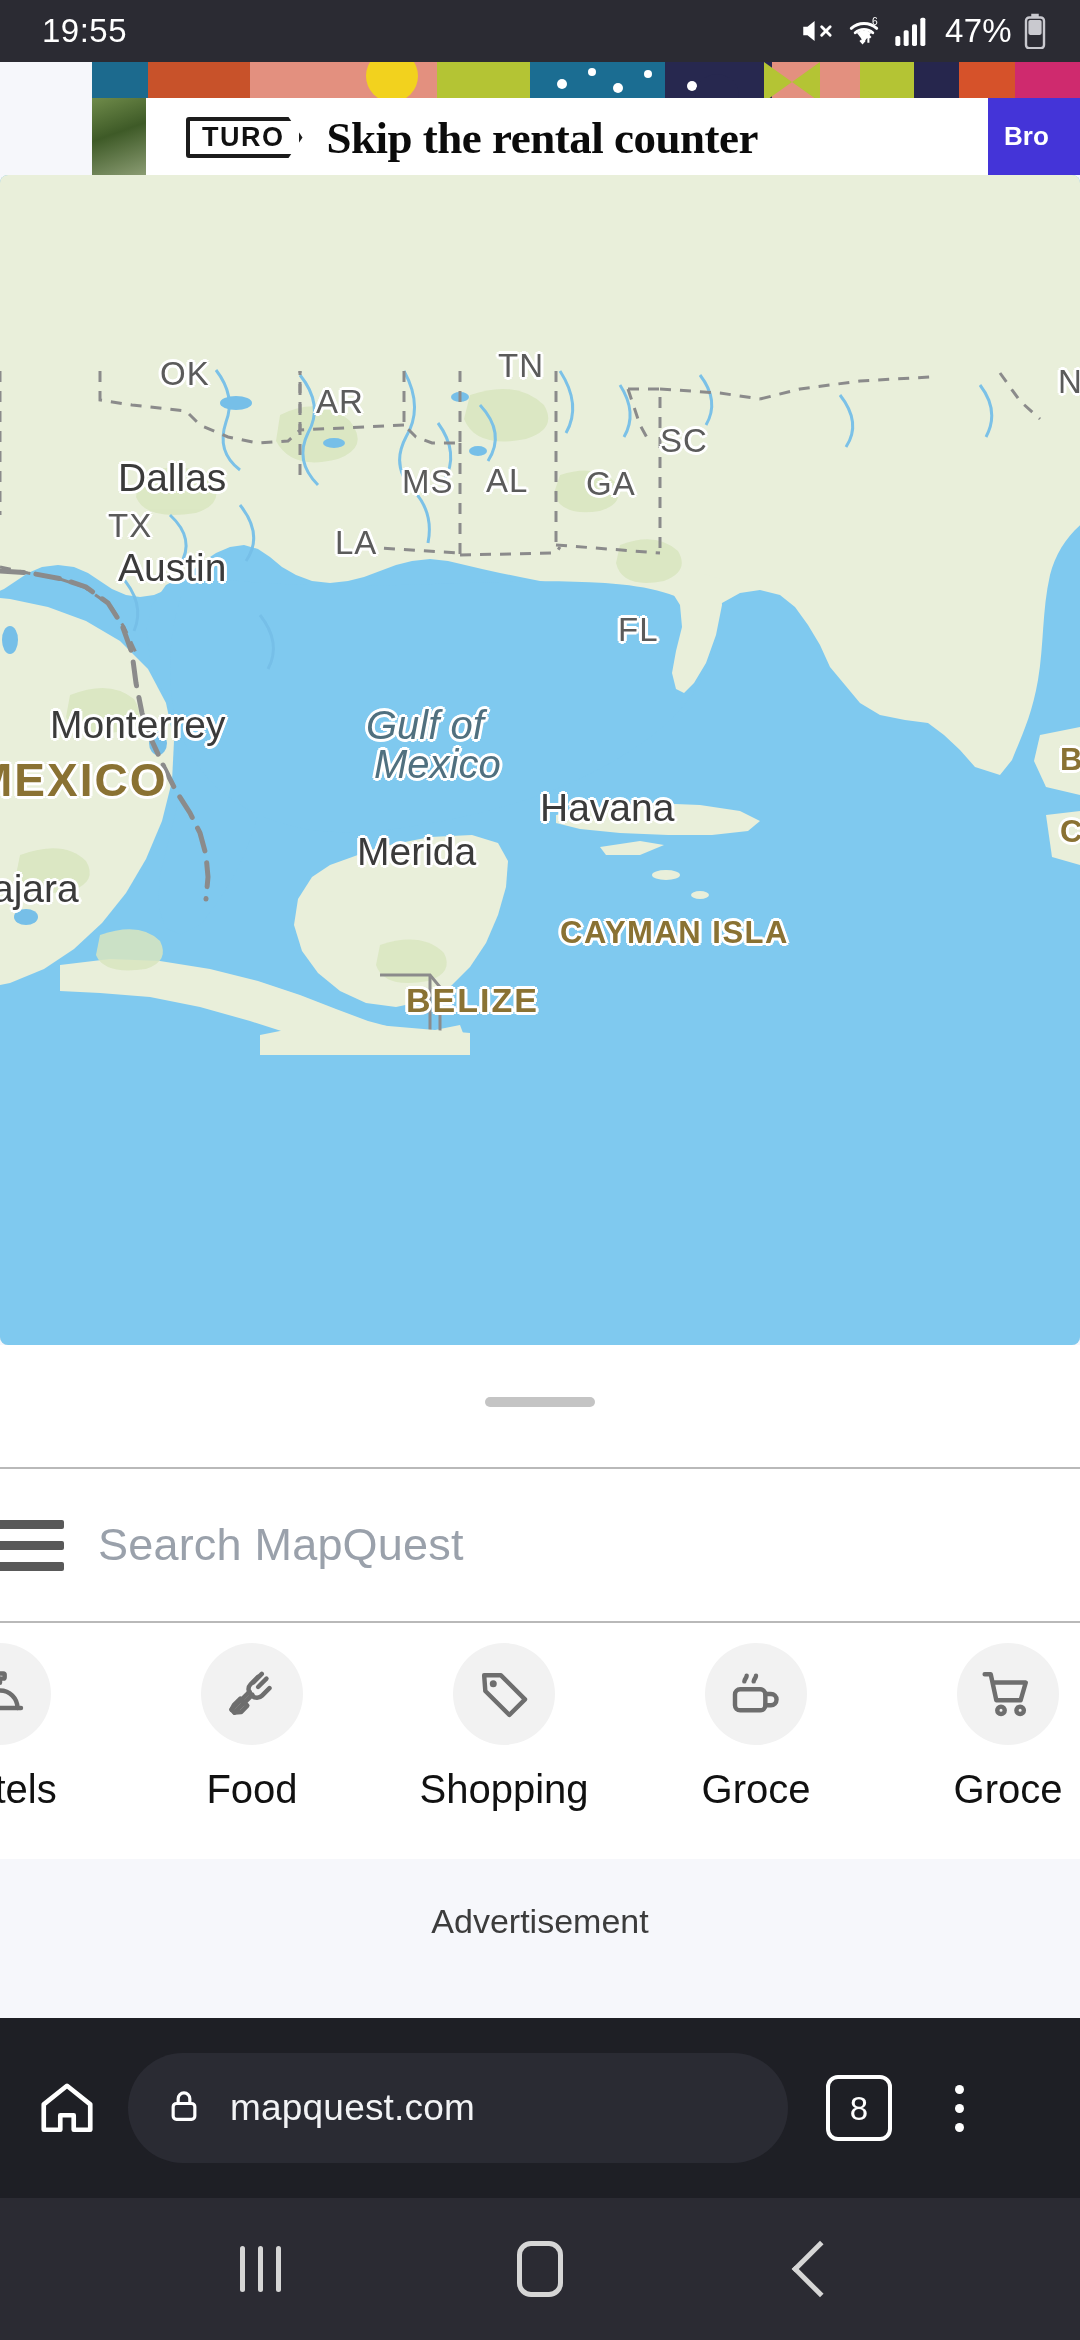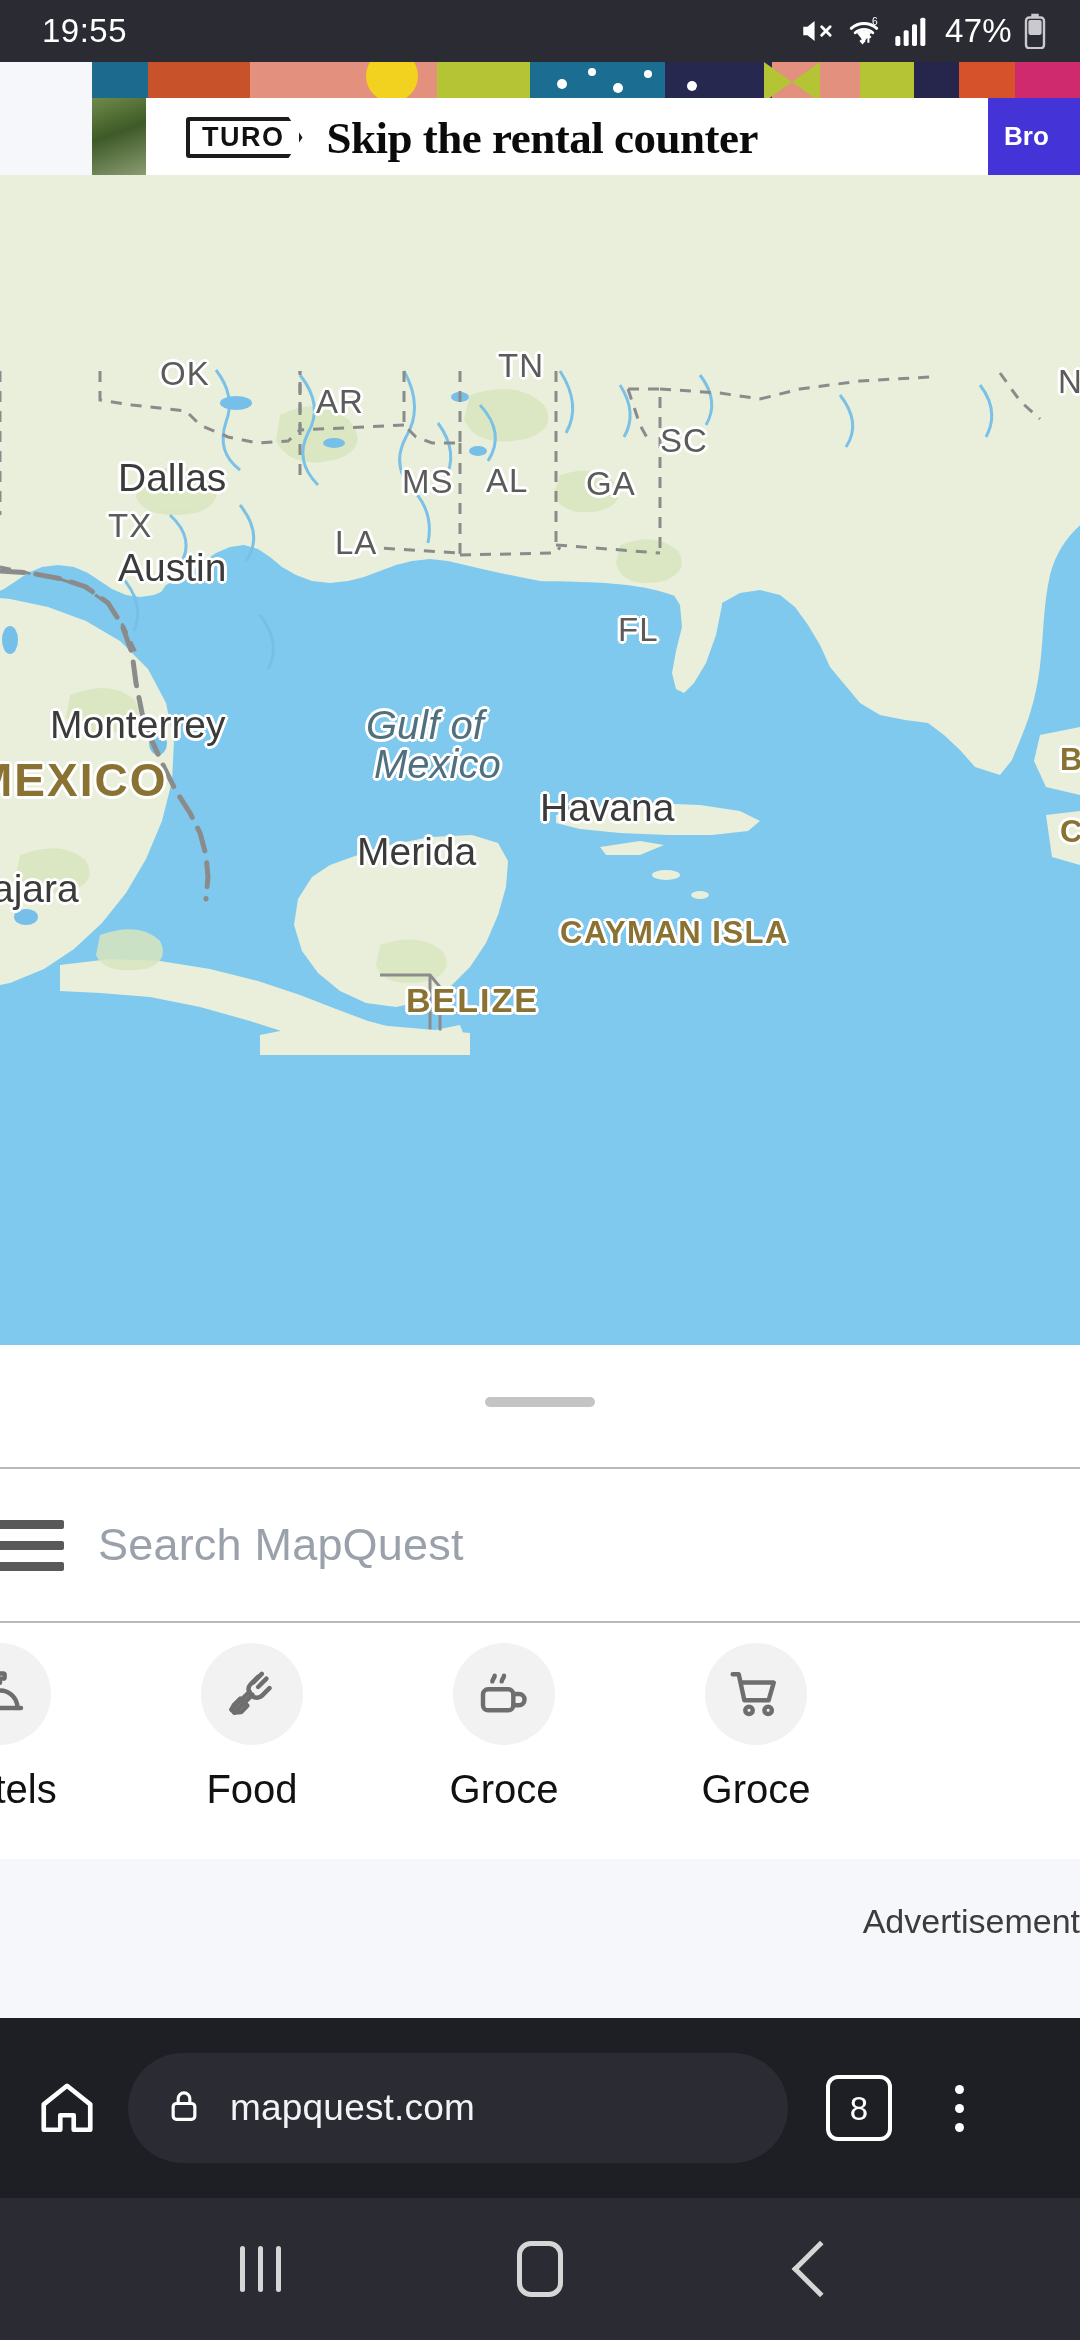--- a/index.html
+++ b/index.html
@@ -70,21 +70,21 @@
   .ad-cta {
     position:absolute; right:0; top:0px; height:77px; min-width:92px;
     background:#4434d8; color:#fff; display:flex; align-items:center;
     justify-content:flex-start; padding-left:16px;
     font-size:26px; font-weight:700; overflow:hidden;
   }
 
   
   .map {
     position:absolute; left:0; top:113px; width:1080px; height:1170px;
-    background:#e5e5e5; overflow:hidden;
+    background:#e5e5e5; overflow:hidden;border-radius:8px;
   }
   .map svg { position:absolute; left:0; top:0; }
   .map-label {
     position:absolute; white-space:nowrap;
     color:#4a4a4a;
     text-shadow:
       -2px -2px 0 #fff, 2px -2px 0 #fff, -2px 2px 0 #fff, 2px 2px 0 #fff,
       0 -3px 0 #fff, 0 3px 0 #fff, -3px 0 0 #fff, 3px 0 0 #fff;
   }
   .lbl-state { font-size:33px; color:#5b5b5b; letter-spacing:1px; }
@@ -133,21 +133,21 @@
   .cat-icon {
     width:102px; height:102px; border-radius:50%; background:#f2f2f2;
     display:flex; align-items:center; justify-content:center;
   }
   .cat-icon svg { display:block; }
   .cat-label { font-size:40px; color:#111; white-space:nowrap; }
 
   
   .adstrip {
     height:124px; background:#f6f7fb;
-    display:flex; align-items:center; justify-content:flex-end;
+    display:flex; align-items:center; justify-content:center;
   }
   .adstrip-text { font-size:34px; color:#3c3c3c; }
 
   
   .browserbar {
     position:absolute; left:0; top:2018px; width:1080px; height:180px;
     background:#1e1f25; display:flex; align-items:center; padding:0 28px;
     gap:22px;
   }
   .home-btn { flex:0 0 auto; width:78px; display:flex; align-items:center; justify-content:center; }
@@ -503,20 +503,29 @@
               <path d="M3.2 18.7 L11 11"></path>
               <path d="M4.5 20 L3.2 18.7 L4.3 16.6 L7 14 l3 3 l-2.6 2.7 Z"></path>
               <path d="M14.6 4.6 l-3.2 3.2 a3 3 0 0 0 0 4.3 l0.6 0.6 a3 3 0 0 0 4.3 0 l3.2 -3.2"></path>
               <path d="M16.2 3.4 L12.6 7"></path>
               <path d="M18.2 5.4 L14.6 9"></path>
             </svg>
           </div>
           <div class="cat-label">Food</div>
         </div>
 
+        <div class="cat">
+          <div class="cat-icon">
+            <svg width="56" height="56" viewBox="0 0 24 24" fill="none" stroke="#6e6e6e" stroke-width="1.9" stroke-linecap="round" stroke-linejoin="round">
+              <path d="M3.5 4 h7.2 L21 14.3 l-6.7 6.7 L4 10.7 Z"></path>
+              <circle cx="7.4" cy="7.6" r="1.5" fill="#6e6e6e" stroke="none"></circle>
+            </svg>
+          </div>
+          <div class="cat-label">Shopping</div>
+        </div>
 
         <div class="cat">
           <div class="cat-icon">
             <svg width="56" height="56" viewBox="0 0 24 24" fill="none" stroke="#6e6e6e" stroke-width="1.9" stroke-linecap="round" stroke-linejoin="round">
               <rect x="3" y="10" width="13" height="9" rx="2.2"></rect>
               <path d="M16 12 h2.4 a2.4 2.4 0 0 1 0 4.8 H16"></path>
               <path d="M7 6.6 c0 -1 1 -1.4 1 -2.4"></path>
               <path d="M11 6.6 c0 -1 1 -1.4 1 -2.4"></path>
             </svg>
           </div>

